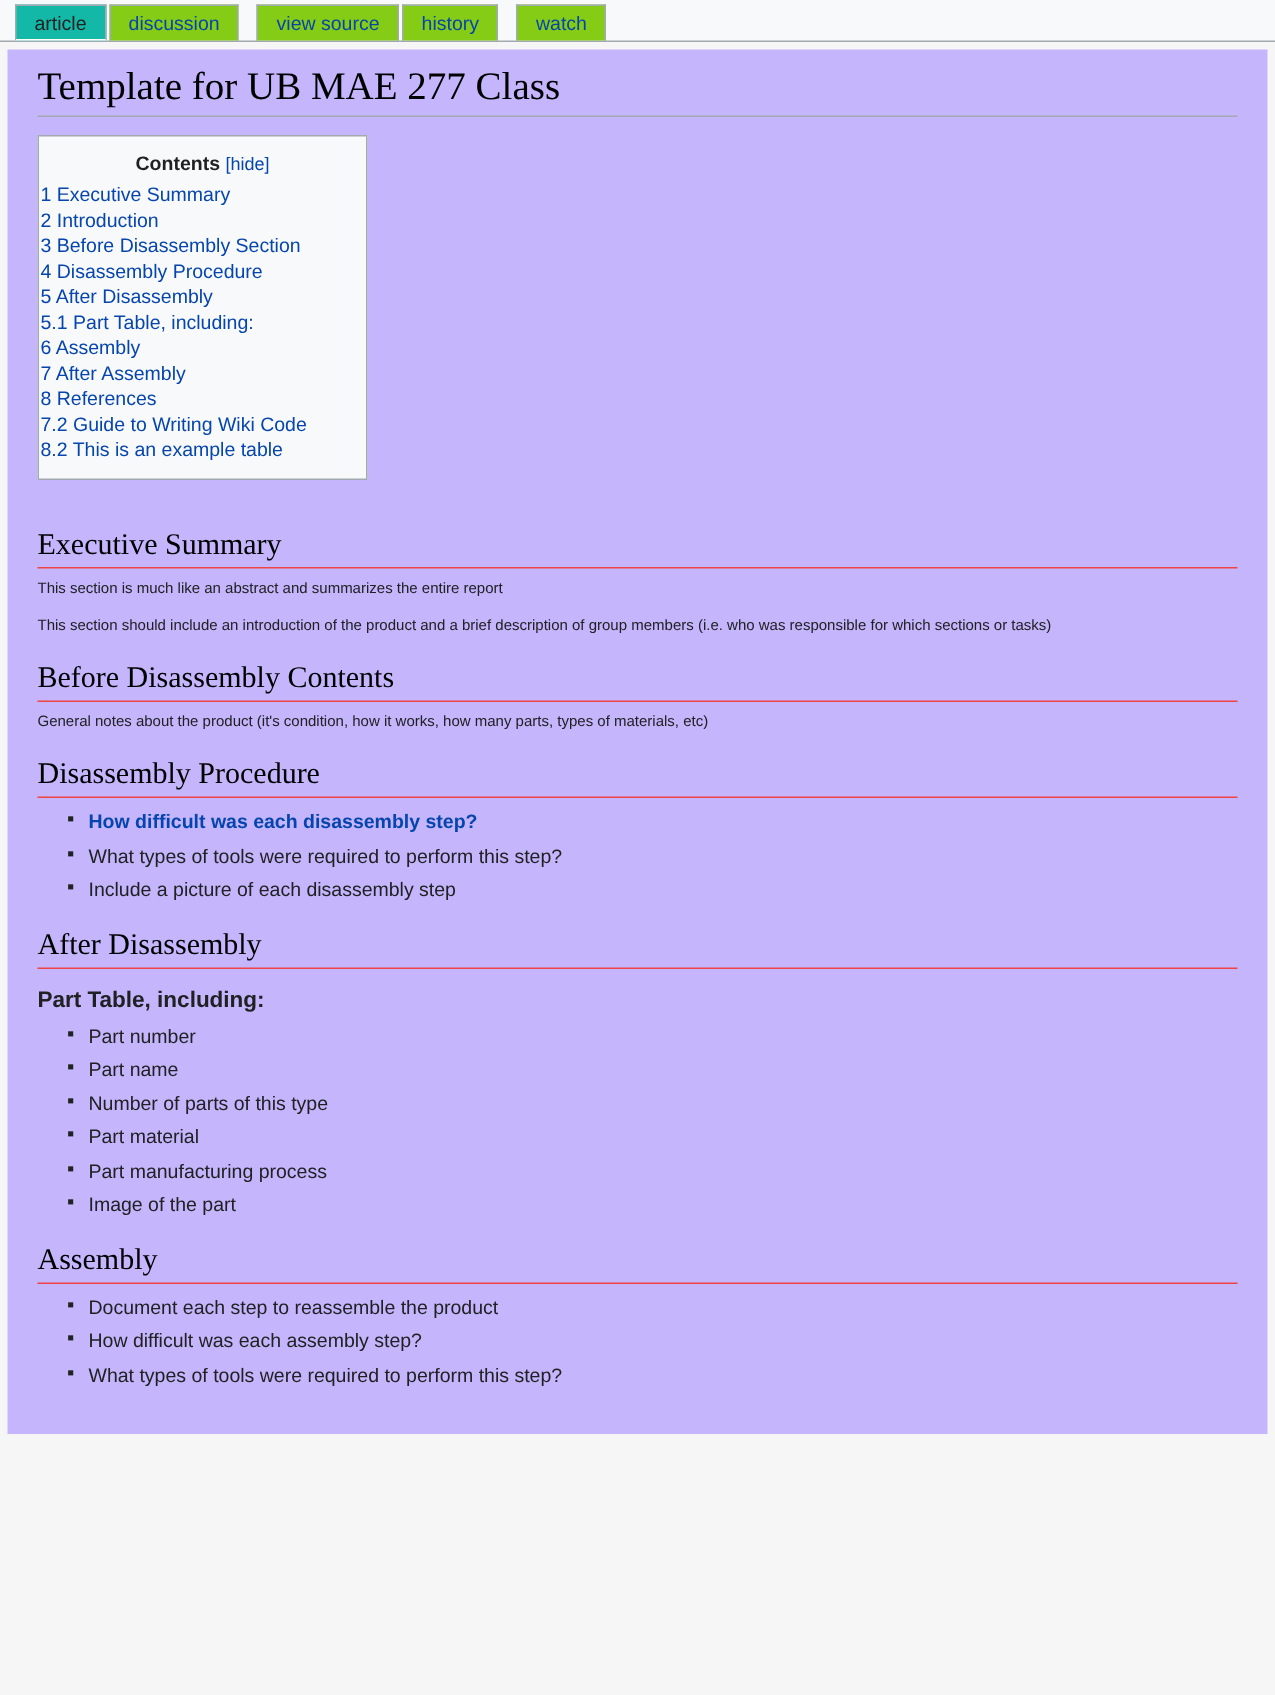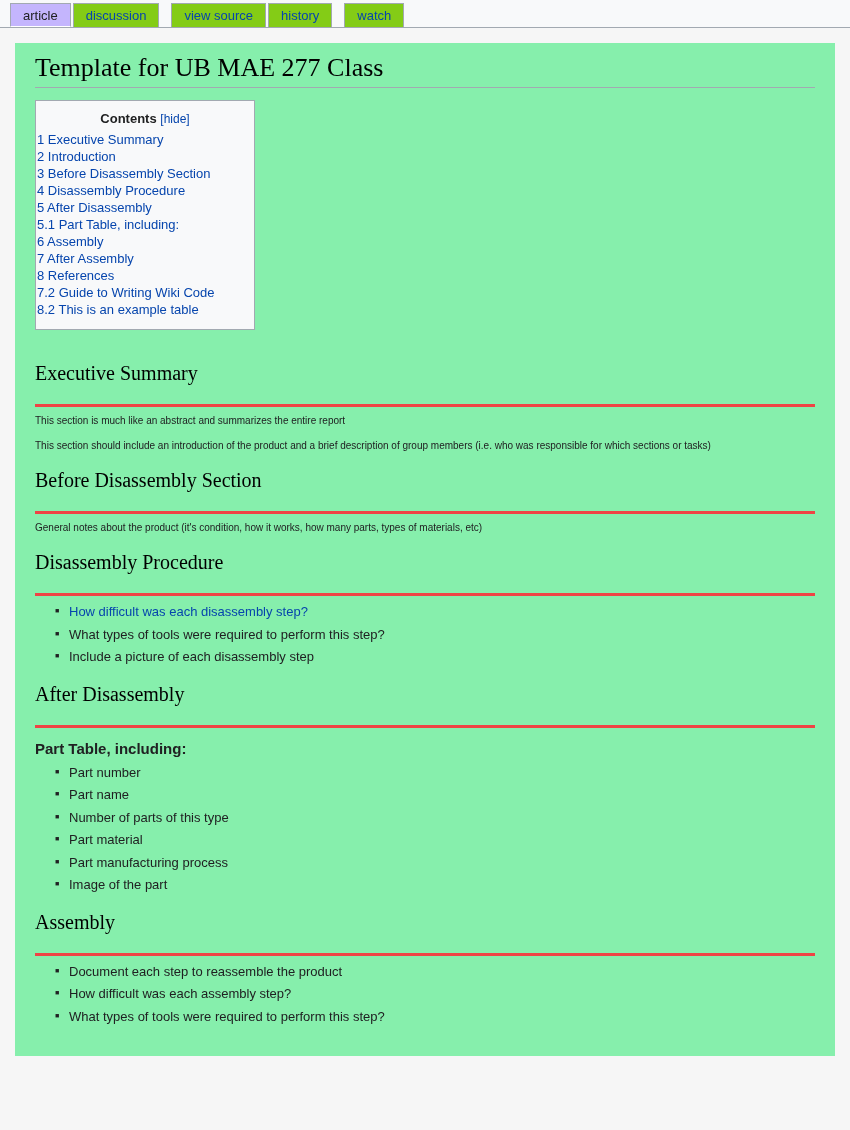--- a/index.html
+++ b/index.html
@@ -25,31 +25,31 @@
       cursor: pointer;
       font-size: 13px;
       margin-right: 2px;
       color: #0645ad;
       text-decoration: none;
       height: 24px;
       display: flex;
       align-items: center;
     }
     .tab.active {
-      background: #c4b5fd;
+      background: #14b8a6;
       color: #202122;
       border-bottom: 1px solid #ffffff;
       font-weight: normal;
     }
     .tab-spacer {
       width: 10px;
     }
     .page-content {
-      background: #86efac;
-      margin: 15px;
+      background: #c4b5fd;
+      margin: 5px;
       padding: 10px 20px 20px 20px;
       max-width: 850px;
     }
     .page-title {
       font-size: 26px;
       font-weight: normal;
       font-family: 'Linux Libertine', Georgia, Times, serif;
       border-bottom: 1px solid #a2a9b1;
       padding-bottom: 4px;
       margin-bottom: 12px;
@@ -86,23 +86,23 @@
       color: #0645ad;
       text-decoration: none;
     }
     .toc-sub {
       margin-left: 20px;
     }
     .section-heading {
       font-size: 20px;
       font-weight: normal;
       font-family: 'Linux Libertine', Georgia, Times, serif;
-      border-bottom: 3px solid #ef4444;
+      border-bottom: 1px solid #ef4444;
       margin: 16px 0 6px 0;
-      padding-bottom: 19px;
+      padding-bottom: 3px;
       color: #000;
     }
     .sub-heading {
       font-size: 15px;
       font-weight: bold;
       margin: 12px 0 6px 0;
     }
     .body-text {
       margin: 6px 0 10px 0;
       line-height: 1.5;
@@ -122,20 +122,21 @@
       content: '■';
       font-size: 7px;
       position: absolute;
       left: 0;
       top: 4px;
       color: #202122;
     }
     .bullet-list a {
       color: #0645ad;
       text-decoration: none;
+      font-weight: bold;
     }
   </style>
 </head>
 <body>
 
 <div class="tabs-bar">
   <a class="tab active">article</a>
   <a class="tab">discussion</a>
   <div class="tab-spacer"></div>
   <a class="tab">view source</a>
@@ -169,21 +170,21 @@
   </div>
 
   
   <h2 class="section-heading">Executive Summary</h2>
   <p class="body-text">This section is much like an abstract and summarizes the entire report</p>
 
   
   <p class="body-text">This section should include an introduction of the product and a brief description of group members (i.e. who was responsible for which sections or tasks)</p>
 
   
-  <h2 class="section-heading">Before Disassembly Section</h2>
+  <h2 class="section-heading">Before Disassembly Contents</h2>
   <p class="body-text">General notes about the product (it's condition, how it works, how many parts, types of materials, etc)</p>
 
   
   <h2 class="section-heading">Disassembly Procedure</h2>
   <ul class="bullet-list">
     <li><a>How difficult was each disassembly step?</a></li>
     <li>What types of tools were required to perform this step?</li>
     <li>Include a picture of each disassembly step</li>
   </ul>
 

